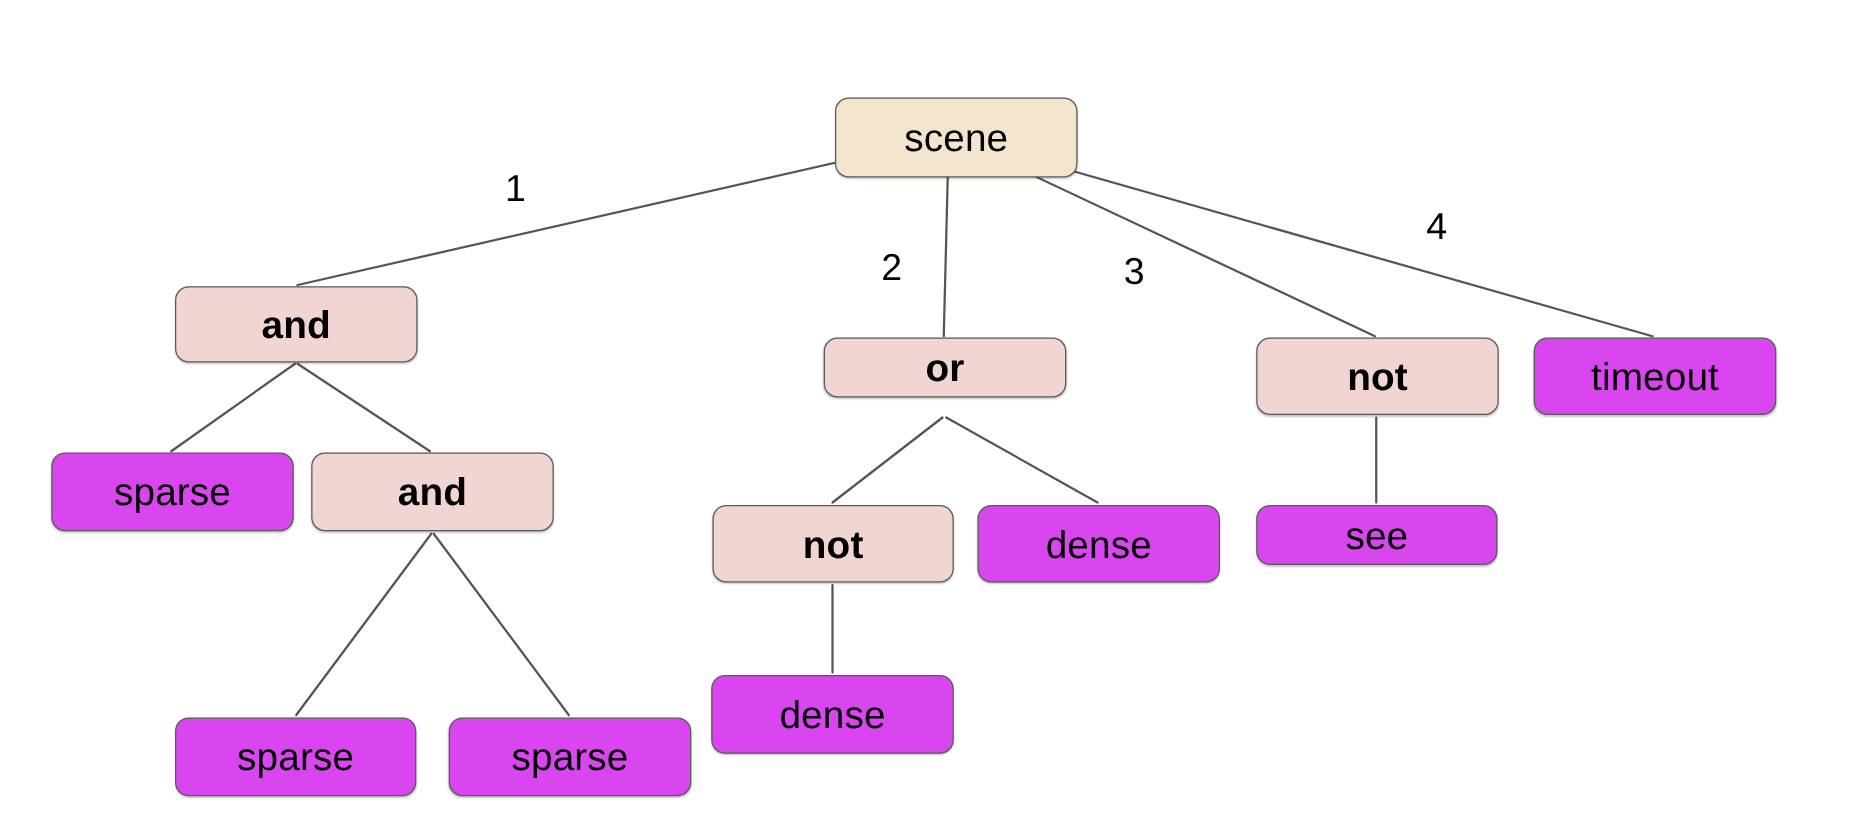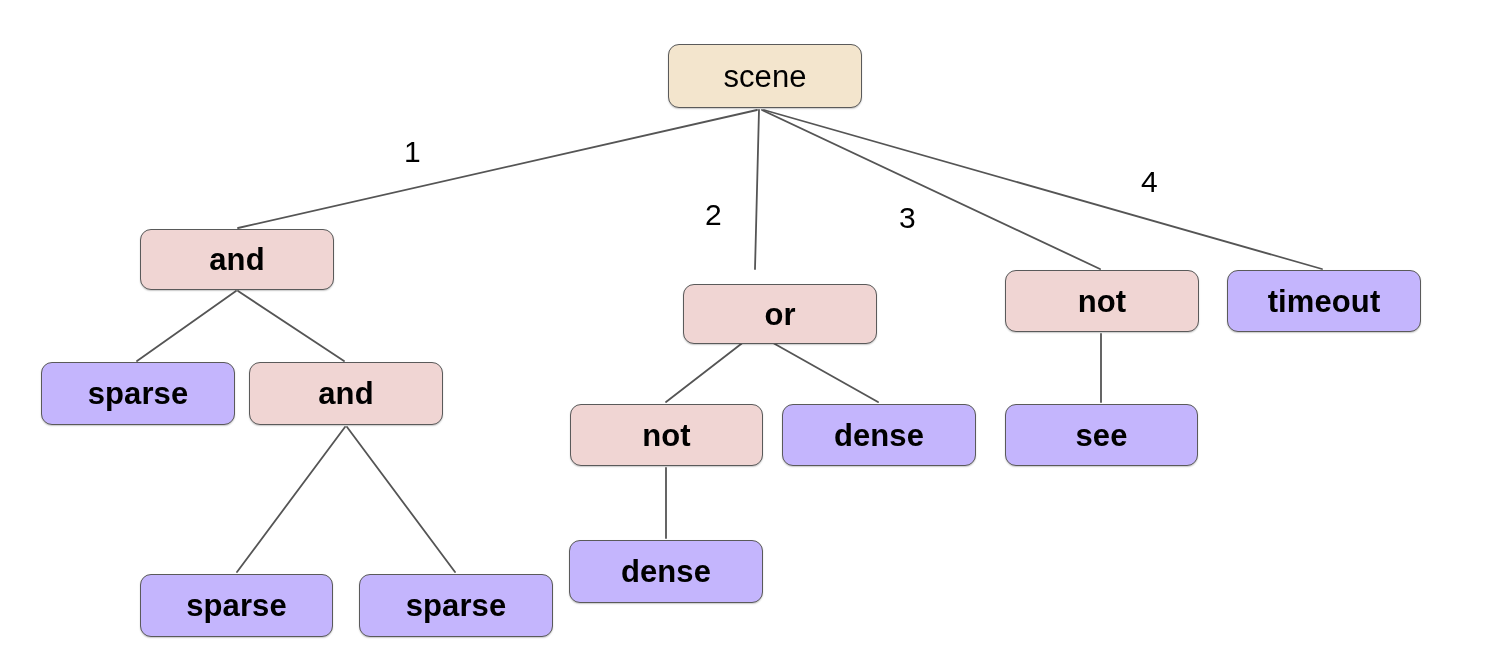--- a/index.html
+++ b/index.html
@@ -32,23 +32,23 @@
     display: flex;
     align-items: center;
     justify-content: center;
     color: #000000;
     font-size: 31px;
     line-height: 1;
     letter-spacing: 0.1px;
     white-space: nowrap;
     box-shadow: 0 1px 1.5px rgba(0,0,0,0.22);
   }
-  .node-root  { background: #f3e5cd; }
+  .node-root  { background: #f3e5cd; margin-top: 34px; }
   .node-op    { background: #f0d5d3; font-weight: bold; }
-  .node-leaf  { background: #c4b5fd; font-weight: bold; }
+  .node-leaf  { background: #d946ef; }
   .edge-label {
     position: absolute;
     color: #000000;
     font-size: 30px;
     line-height: 1;
     white-space: nowrap;
   }
 </style>
 </head>
 <body>
@@ -67,42 +67,42 @@
       <line x1="757" y1="334" x2="878" y2="402" stroke="#555555" stroke-width="1.8" stroke-linecap="round"></line>
       <line x1="666" y1="468" x2="666" y2="538" stroke="#555555" stroke-width="1.8" stroke-linecap="round"></line>
       <line x1="1101" y1="334" x2="1101" y2="402" stroke="#555555" stroke-width="1.8" stroke-linecap="round"></line>
     </svg>
 <div class="node node-root" style="left: 668px; top: 44px; width: 194px; height: 64px;">
       <span>scene</span>
     </div>
     <div class="node node-op" style="left: 140px; top: 229px; width: 194px; height: 61px;">
       <span>and</span>
     </div>
-    <div class="node node-op" style="left: 659px; top: 284px; width: 194px; height: 60px; margin-left: 24px;">
+    <div class="node node-op" style="left: 659px; top: 270px; width: 194px; height: 48px;">
       <span>or</span>
     </div>
     <div class="node node-op" style="left: 1005px; top: 270px; width: 194px; height: 62px;">
       <span>not</span>
     </div>
     <div class="node node-leaf" style="left: 1227px; top: 270px; width: 194px; height: 62px;">
       <span>timeout</span>
     </div>
     <div class="node node-leaf" style="left: 41px; top: 362px; width: 194px; height: 63px;">
       <span>sparse</span>
     </div>
     <div class="node node-op" style="left: 249px; top: 362px; width: 194px; height: 63px;">
       <span>and</span>
     </div>
     <div class="node node-op" style="left: 570px; top: 404px; width: 193px; height: 62px;">
       <span>not</span>
     </div>
     <div class="node node-leaf" style="left: 782px; top: 404px; width: 194px; height: 62px;">
       <span>dense</span>
     </div>
-    <div class="node node-leaf" style="left: 1005px; top: 404px; width: 193px; height: 62px;">
+    <div class="node node-leaf" style="left: 1005px; top: 404px; width: 193px; height: 48px;">
       <span>see</span>
     </div>
     <div class="node node-leaf" style="left: 569px; top: 540px; width: 194px; height: 63px;">
       <span>dense</span>
     </div>
     <div class="node node-leaf" style="left: 140px; top: 574px; width: 193px; height: 63px;">
       <span>sparse</span>
     </div>
     <div class="node node-leaf" style="left: 359px; top: 574px; width: 194px; height: 63px;">
       <span>sparse</span>

